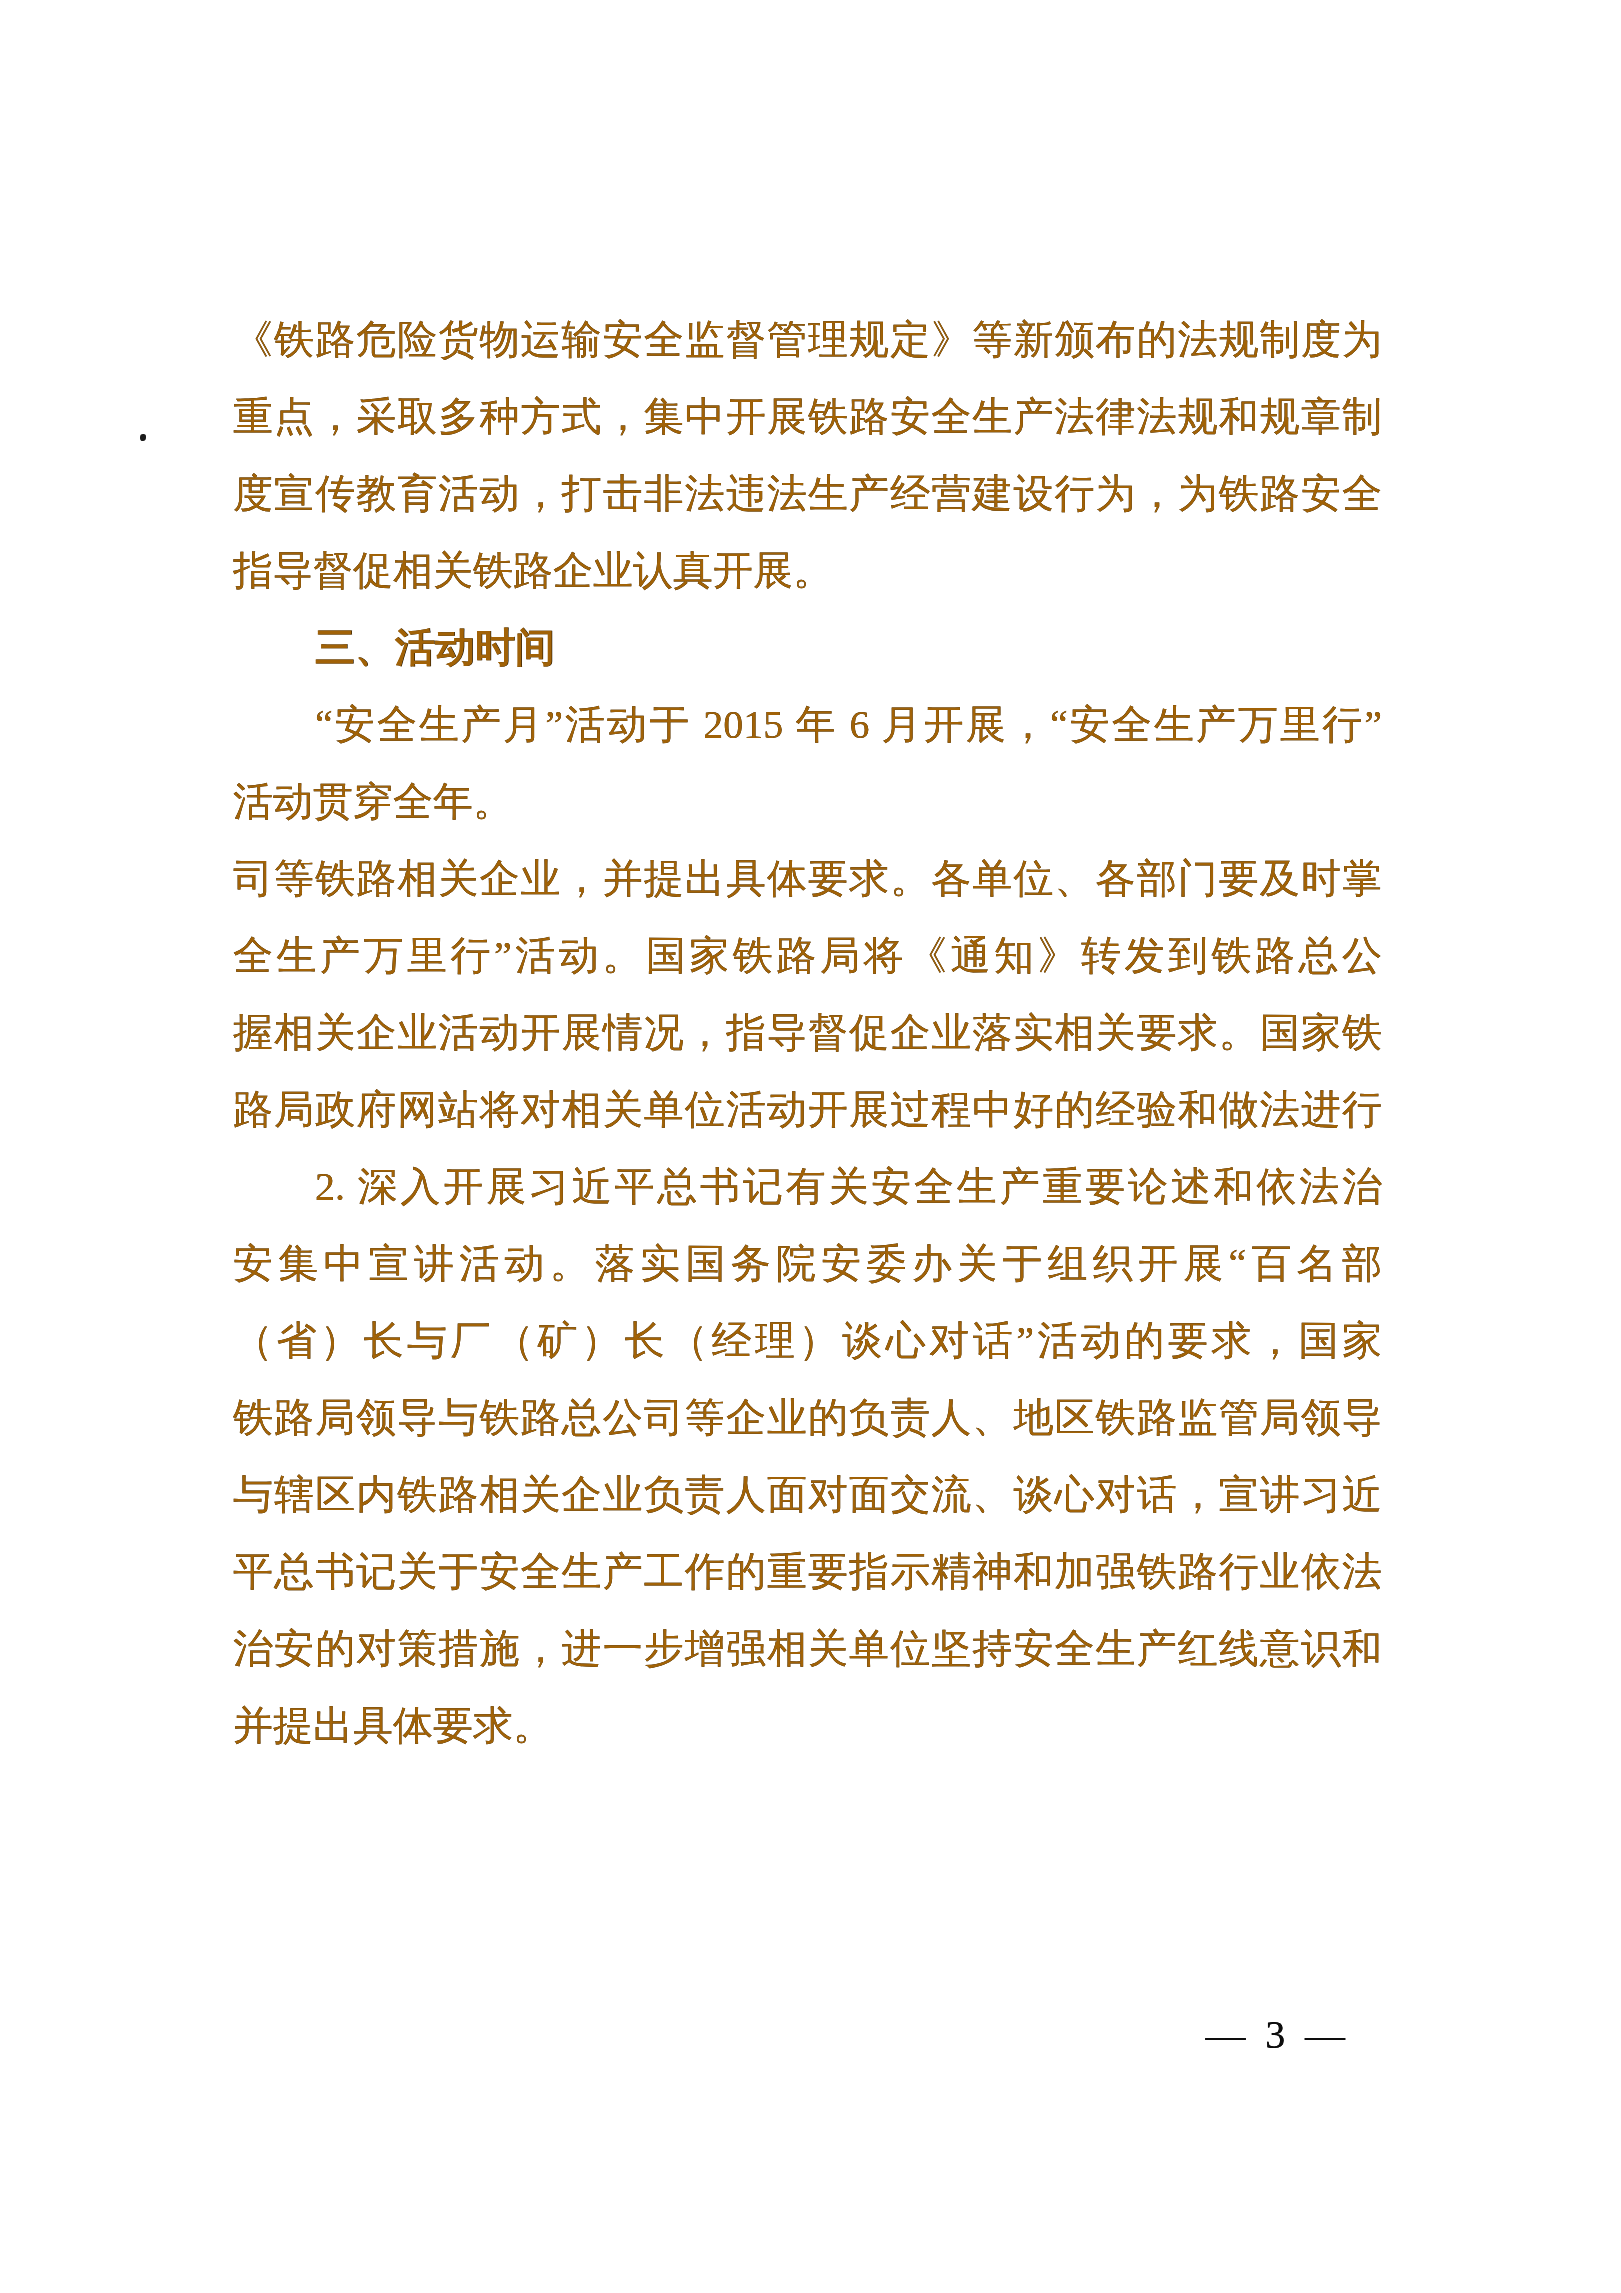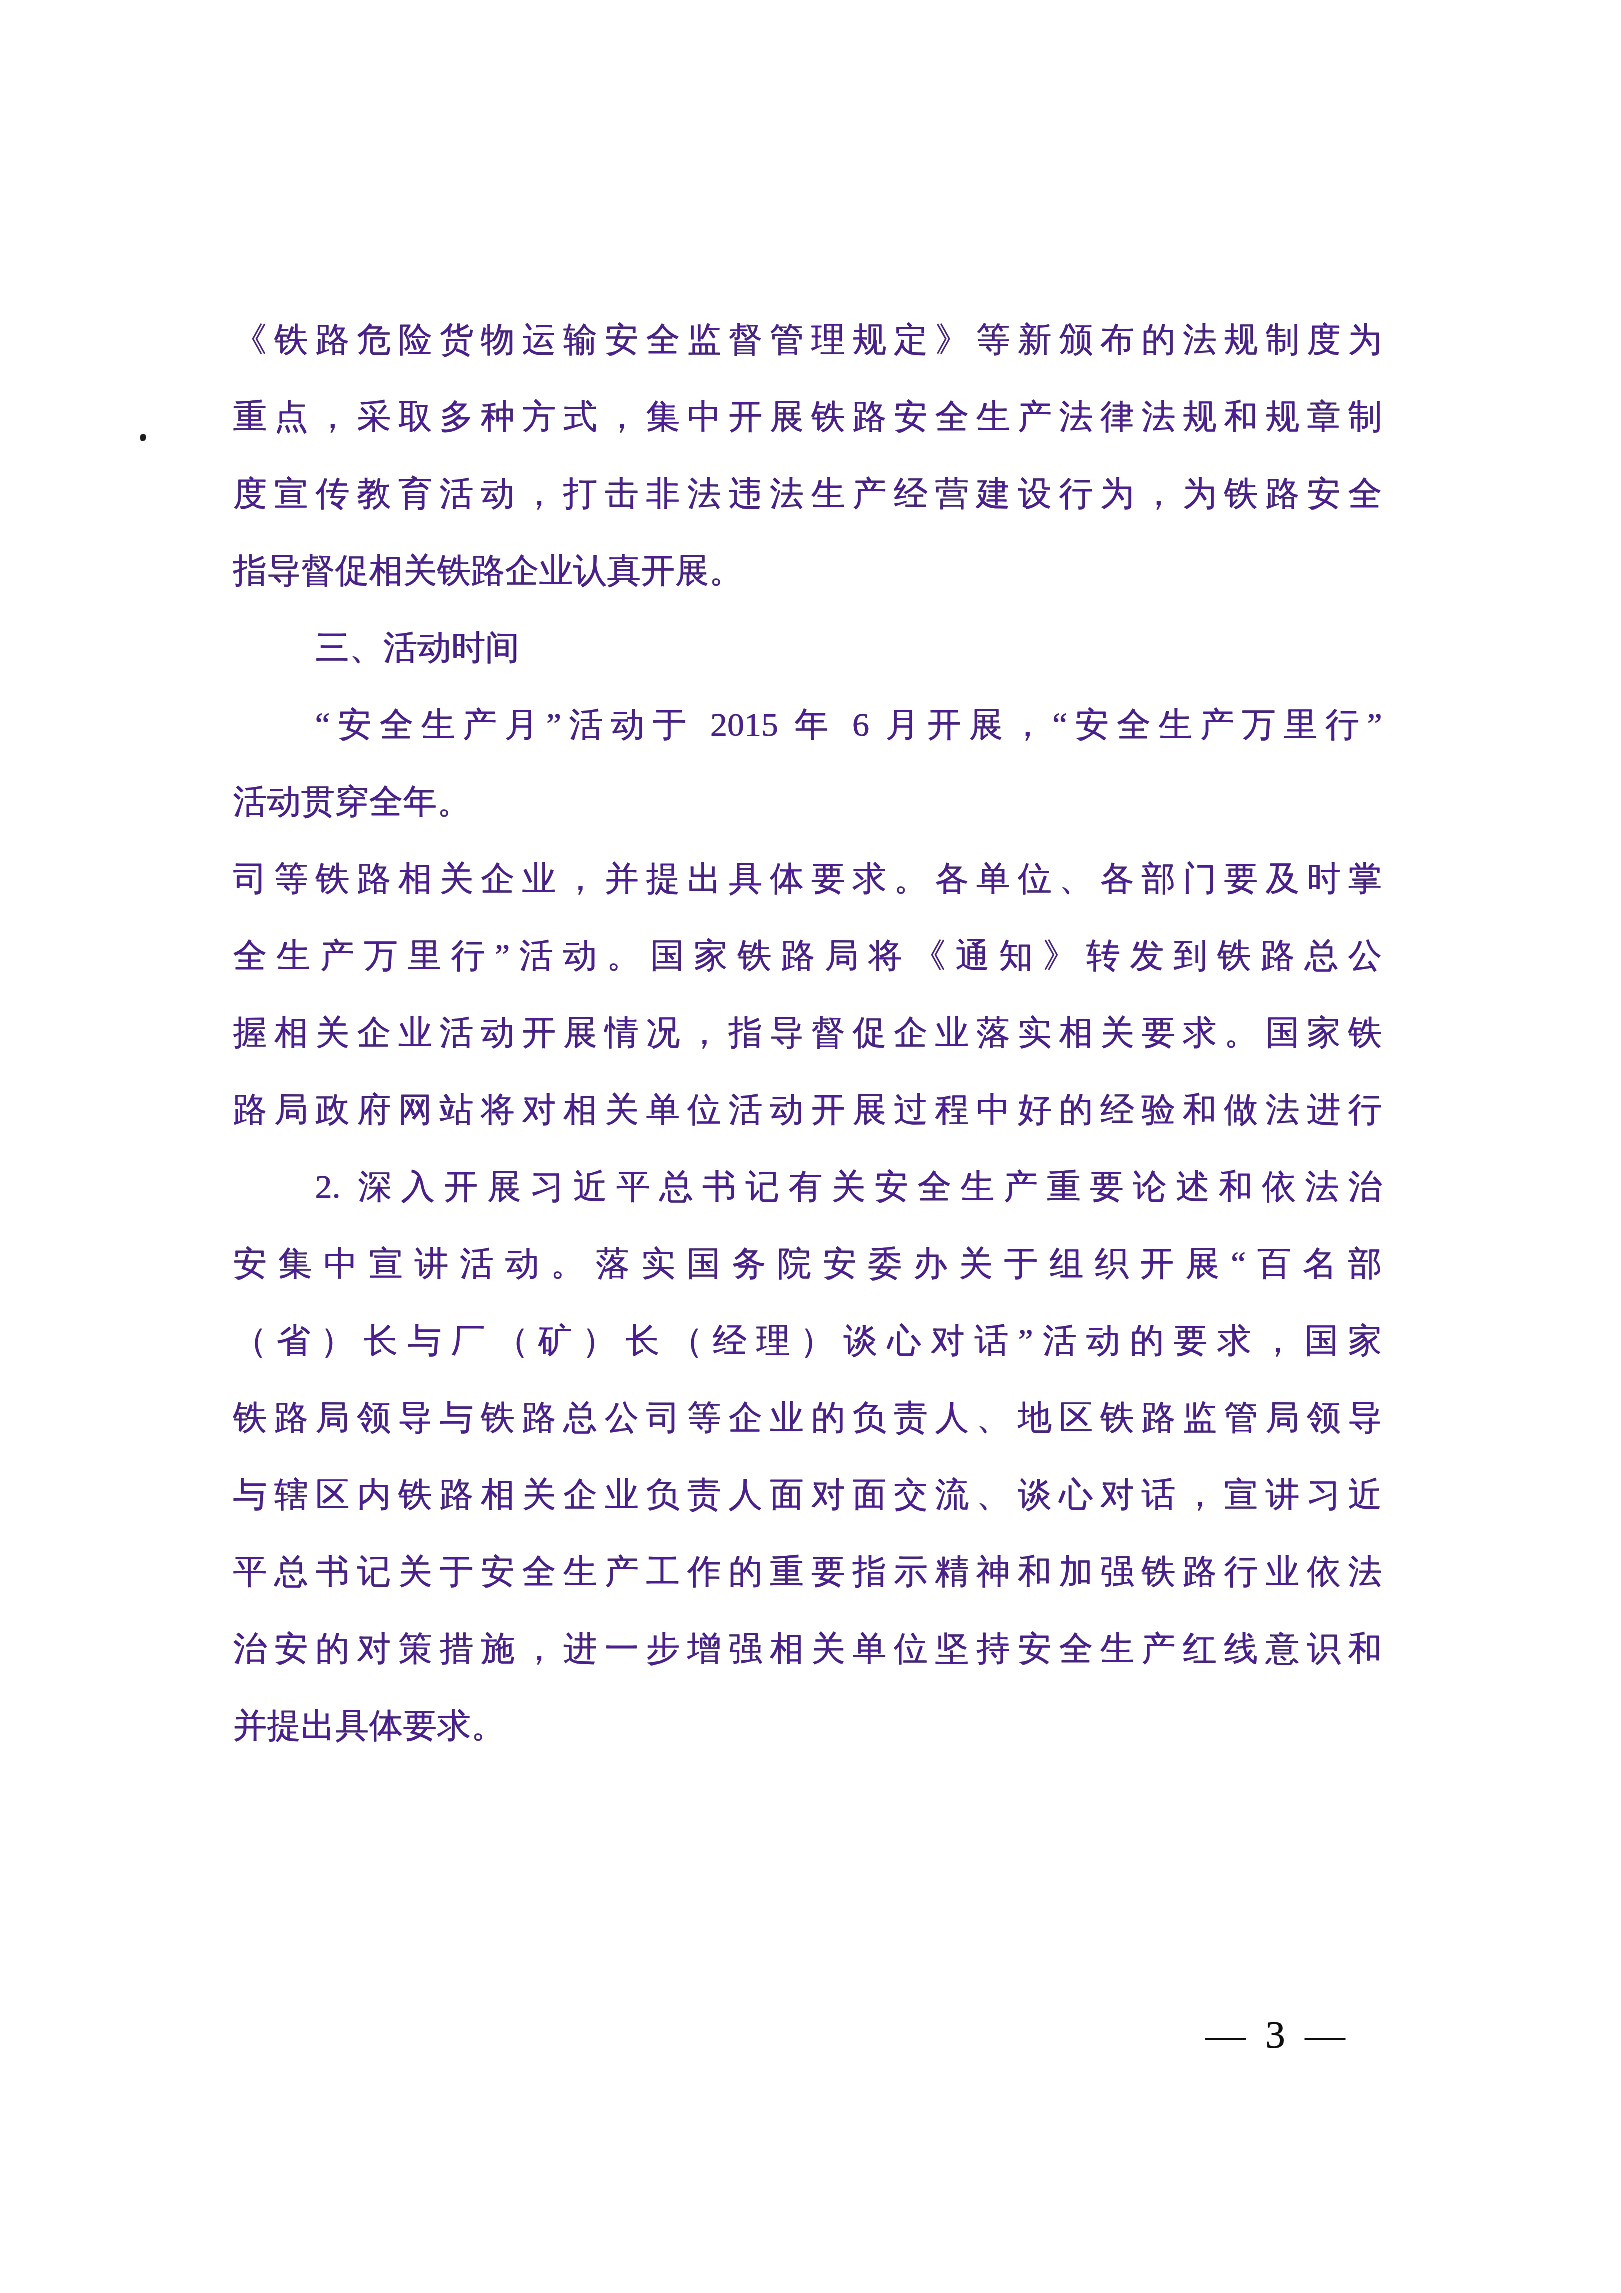--- a/index.html
+++ b/index.html
@@ -15,40 +15,40 @@
     overflow: hidden;
     font-family: "Liberation Serif", serif;
   }
   .text-block {
     position: absolute;
     left: 233px;
     top: 301px;
     width: 1149px;
   }
   .line {
-    font-size: 34px;
+    font-size: 40px;
     line-height: 77px;
     height: 77px;
-    color: #4c1d95;
+    color: #a16207;
     white-space: normal;
     text-align: left;
     letter-spacing: 0px;
     
     text-shadow: 0 0 0.6px #000;
   }
   .line.justify {
     text-align: justify;
     text-align-last: justify;
   }
   .line.indent {
     text-indent: 82px;
   }
   .line.bold {
     font-family: "Liberation Sans", sans-serif;
-    font-weight: 400;
+    font-weight: 700;
     text-shadow: 0.5px 0 0 #000;
   }
   .page-number {
     position: absolute;
     left: 233px;
     top: 1996px;
     width: 1117px;
     height: 77px;
     font-size: 40px;
     line-height: 77px;

